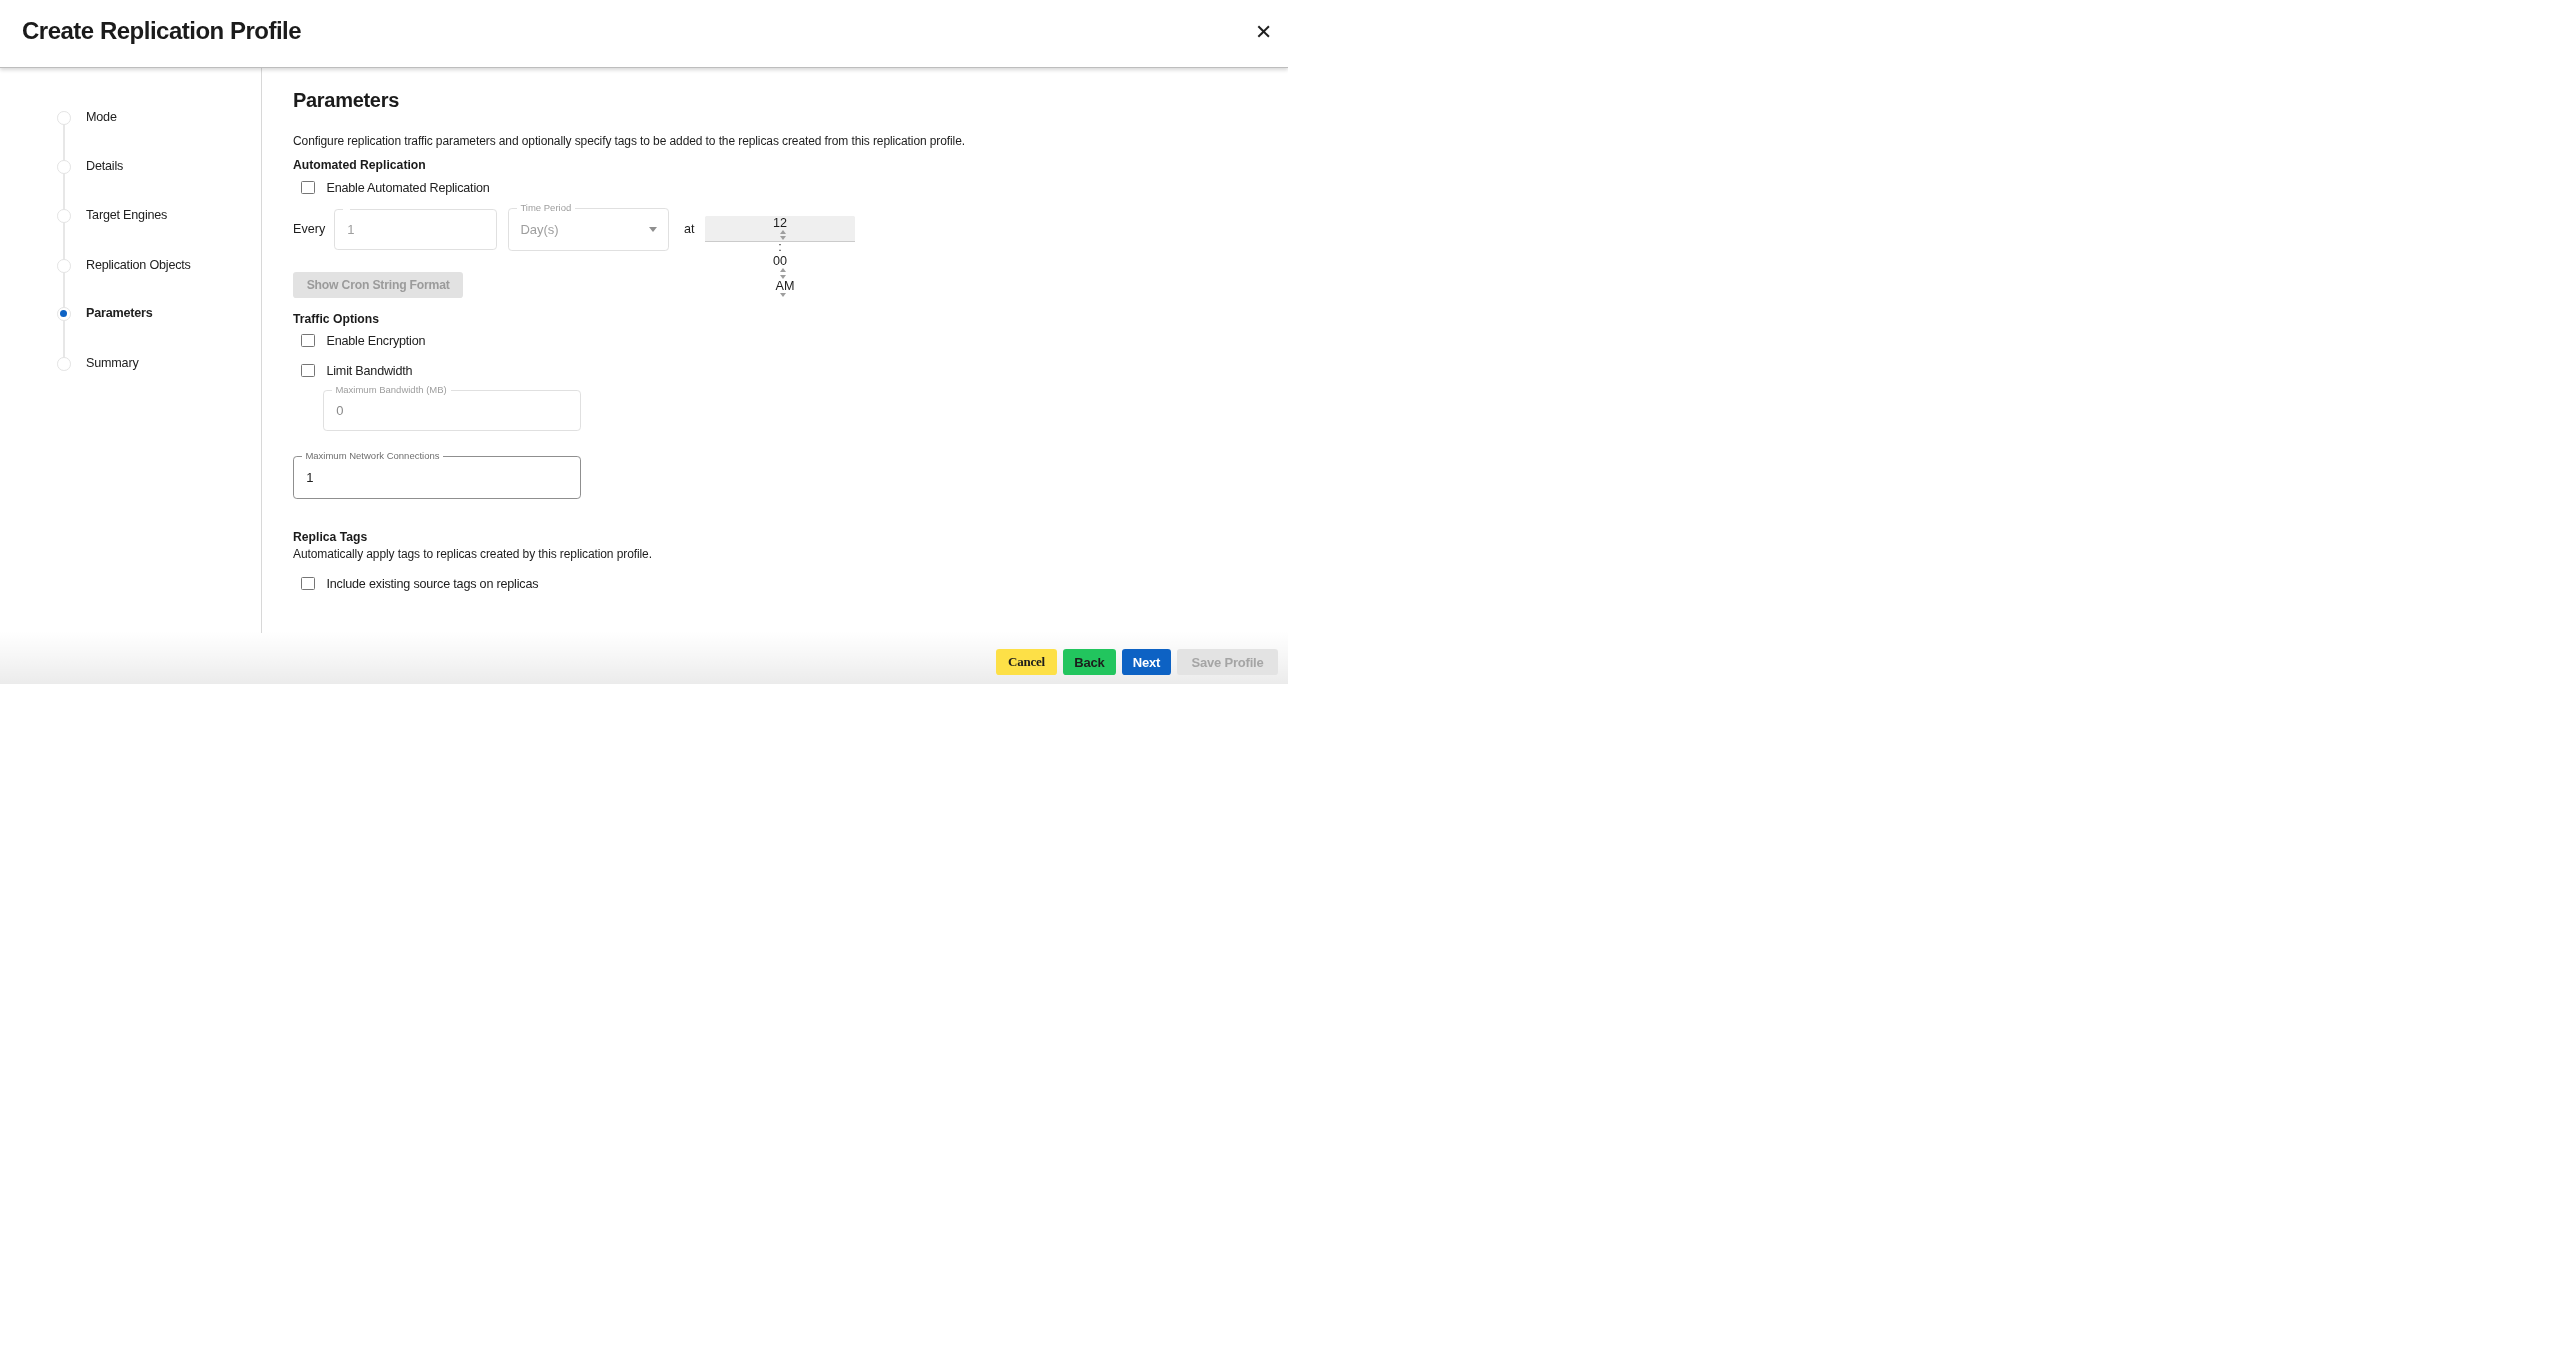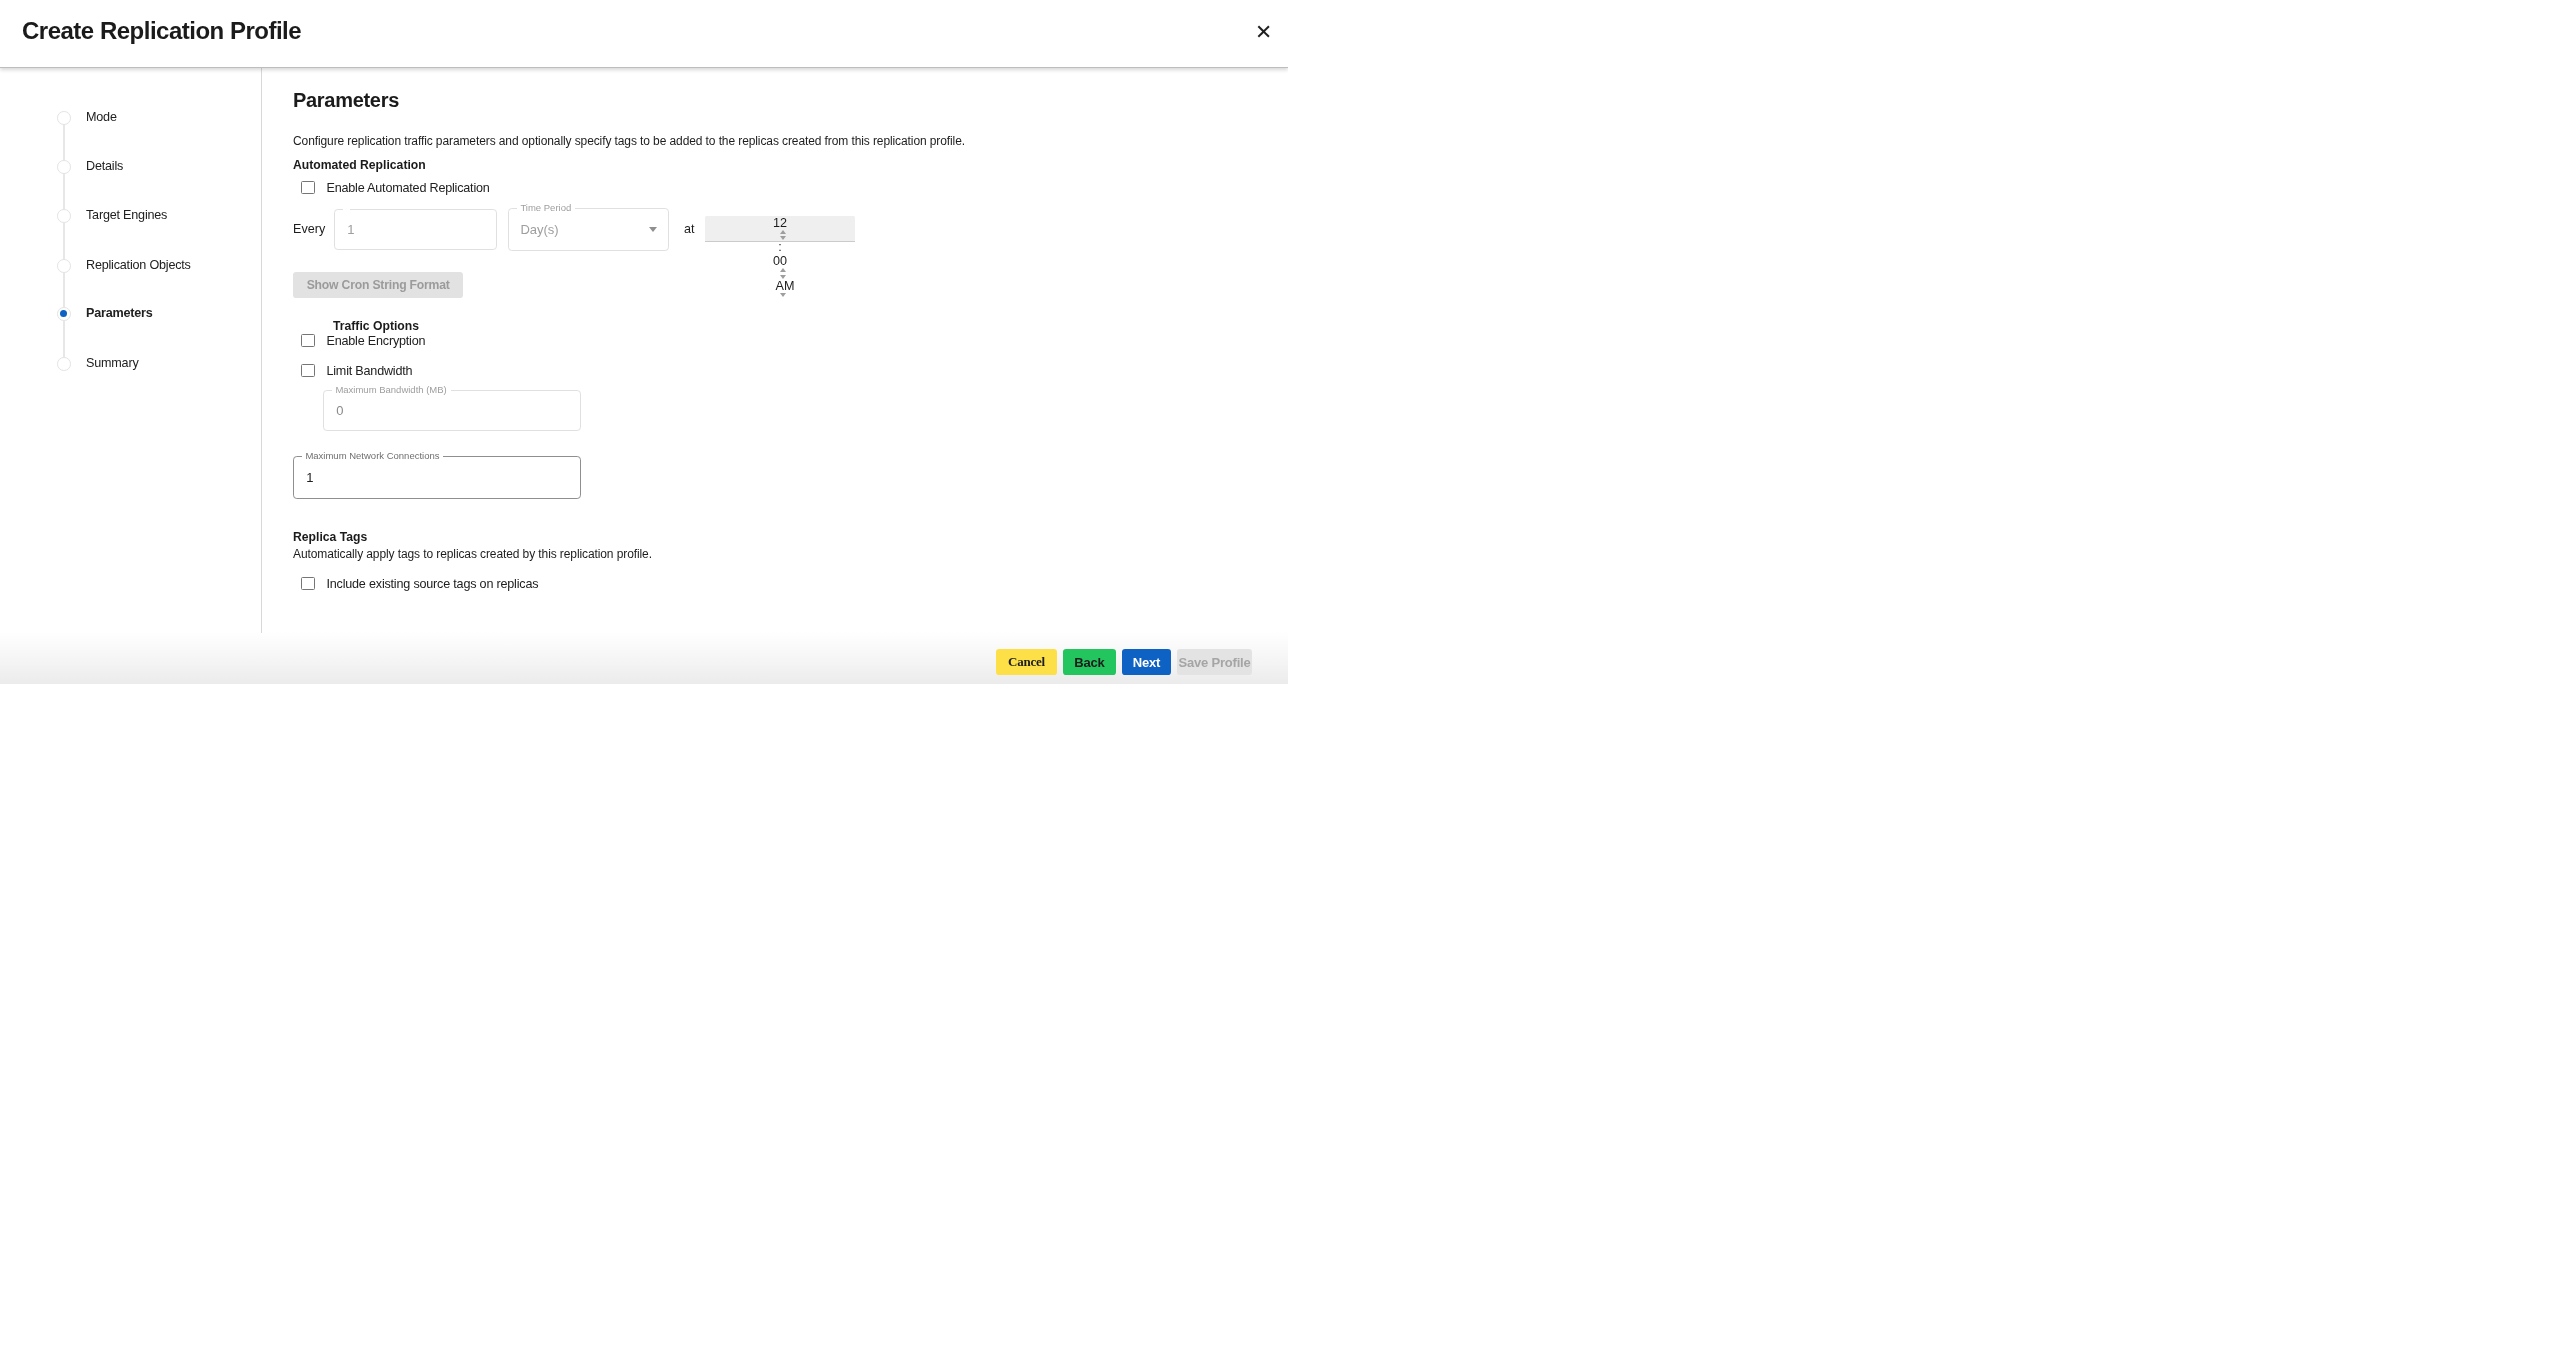--- a/index.html
+++ b/index.html
@@ -73,21 +73,21 @@
             border-top:4.6px solid #9e9e9e; }
   .t-sep { margin:0 10px; font-size:12.6px; color:#1c1c1c; }
   .t-mer { margin-left:10px; font-size:12.6px; color:#1c1c1c; }
   .t-caret { margin-left:6.9px; width:0; height:0; border-left:3.8px solid transparent;
              border-right:3.8px solid transparent; border-top:4.6px solid #9e9e9e; }
 
   .cron-btn { position:absolute; top:204px; left:0; height:26px; padding:0 13.7px;
               background:#e2e2e2; border:none; border-radius:3.1px; font-family:inherit;
               font-size:12.2px; font-weight:bold; color:#9b9b9b; letter-spacing:-0.2px; }
 
-  .sec-traffic { top:251px;margin-left:40px; }
+  .sec-traffic { top:244px; }
   .row-encrypt { top:265px;text-align:center; }
   .row-limitbw { top:295px; }
 
   .bw-box { left:30px; top:322px; width:258px; height:41px; }
   .bw-box input { color:#8a8a8a; }
   .conn-box { left:0; top:388px; width:288px; height:43px; border:0.8px solid #8f8f8f; }
   .conn-box .float-label { color:#6f6f6f; }
   .conn-box input { color:#212121; }
 
   .sec-replica { top:462px; }
@@ -98,21 +98,21 @@
   
   .bottom-shade { position:absolute; left:0; right:0; bottom:0; height:53px;
                   background:linear-gradient(to bottom, rgba(0,0,0,0) 0%, rgba(0,0,0,0.045) 60%, rgba(0,0,0,0.08) 100%);
                   pointer-events:none; }
   .footer-btn { position:absolute; top:649px; height:26px; border:none; border-radius:3.1px;
                 font-family:inherit; font-size:13px; font-weight:bold; letter-spacing:-0.2px;
                 cursor:pointer; z-index:30; }
   .btn-cancel { left:996px; width:61px; background:#fde047; color:#1c1c1c;font-family:Liberation Serif, serif; }
   .btn-back   { left:1063px; width:53px; background:#22c55e; color:#1c1c1c; }
   .btn-next   { left:1122px; width:49px; background:#0d62c4; color:#ffffff; }
-  .btn-save   { left:1177px; width:75px; background:#e3e3e3; color:#a5a5a5; }
+  .btn-save   { left:1177px; width:101px; background:#e3e3e3; color:#a5a5a5; }
 </style>
 </head>
 <body>
 
 <div class="dialog">
 
   <div class="header">
     <div class="title">Create Replication Profile</div>
     <div class="close-btn">✕</div>
   </div>

